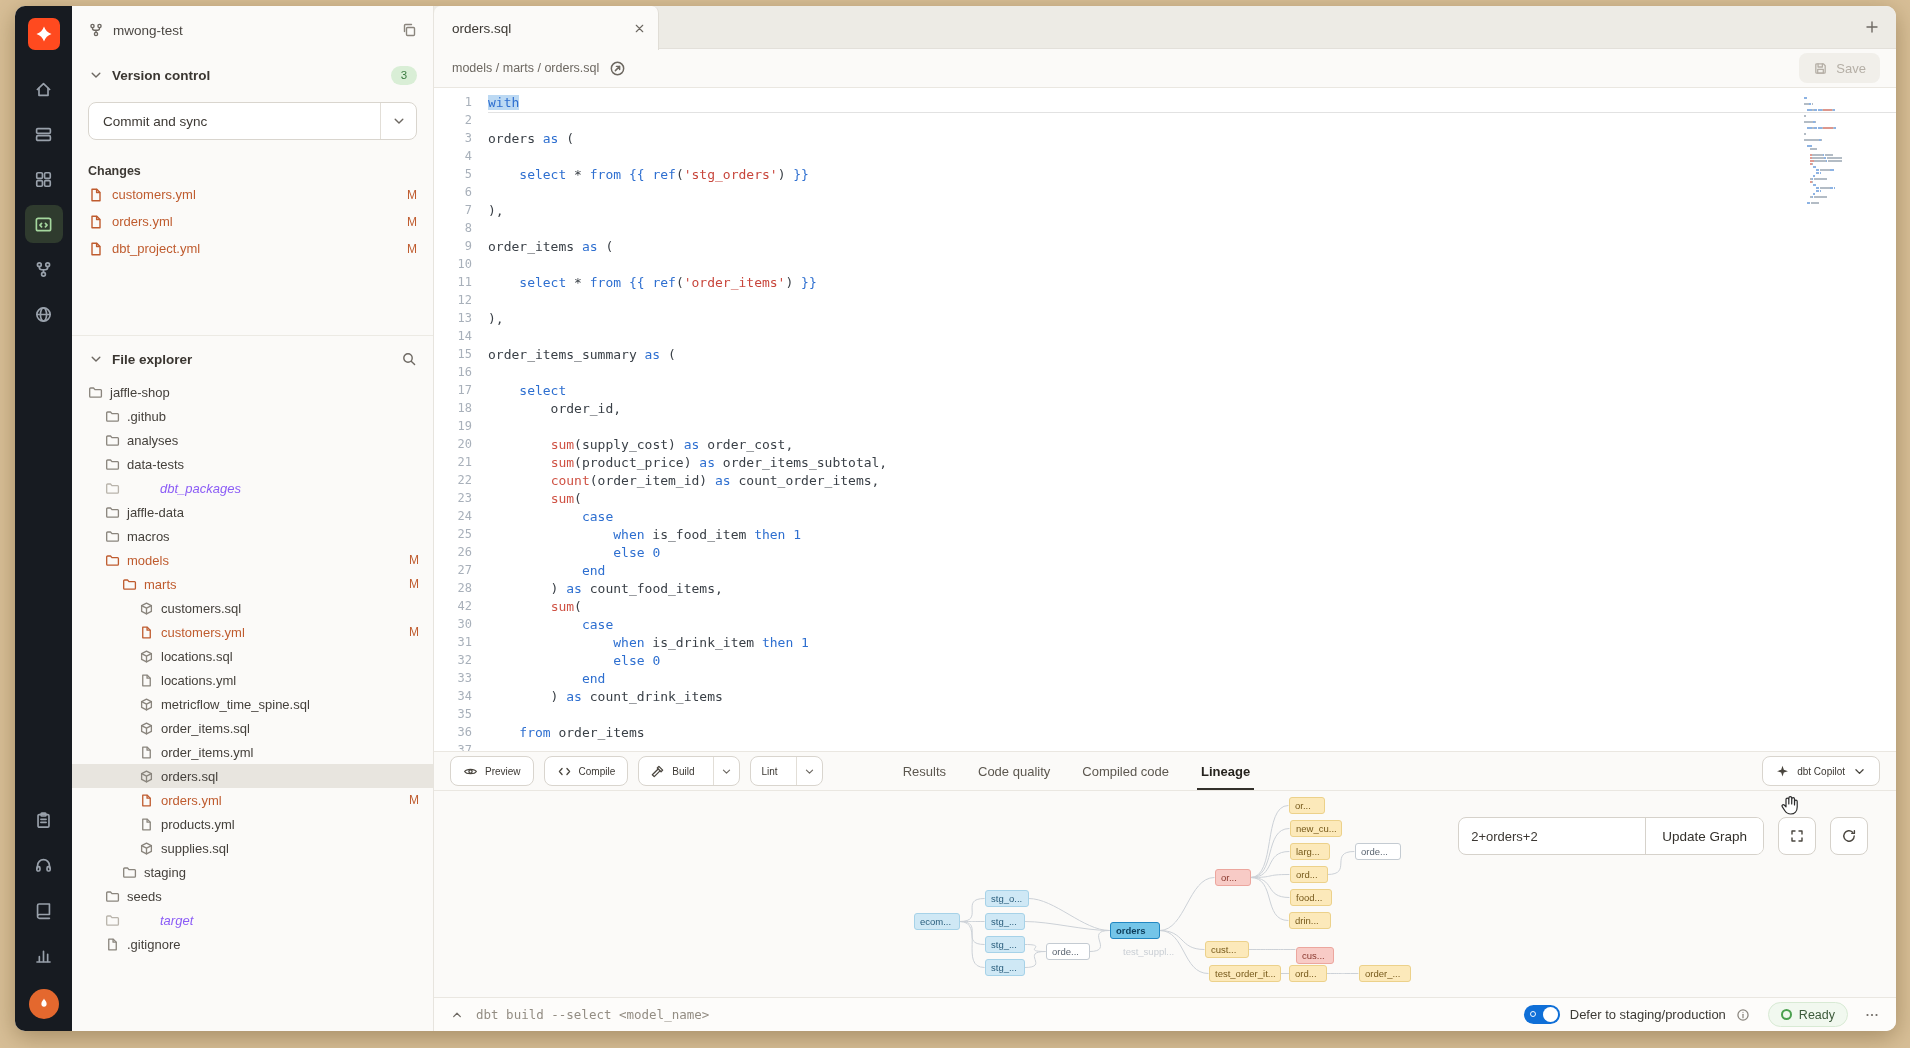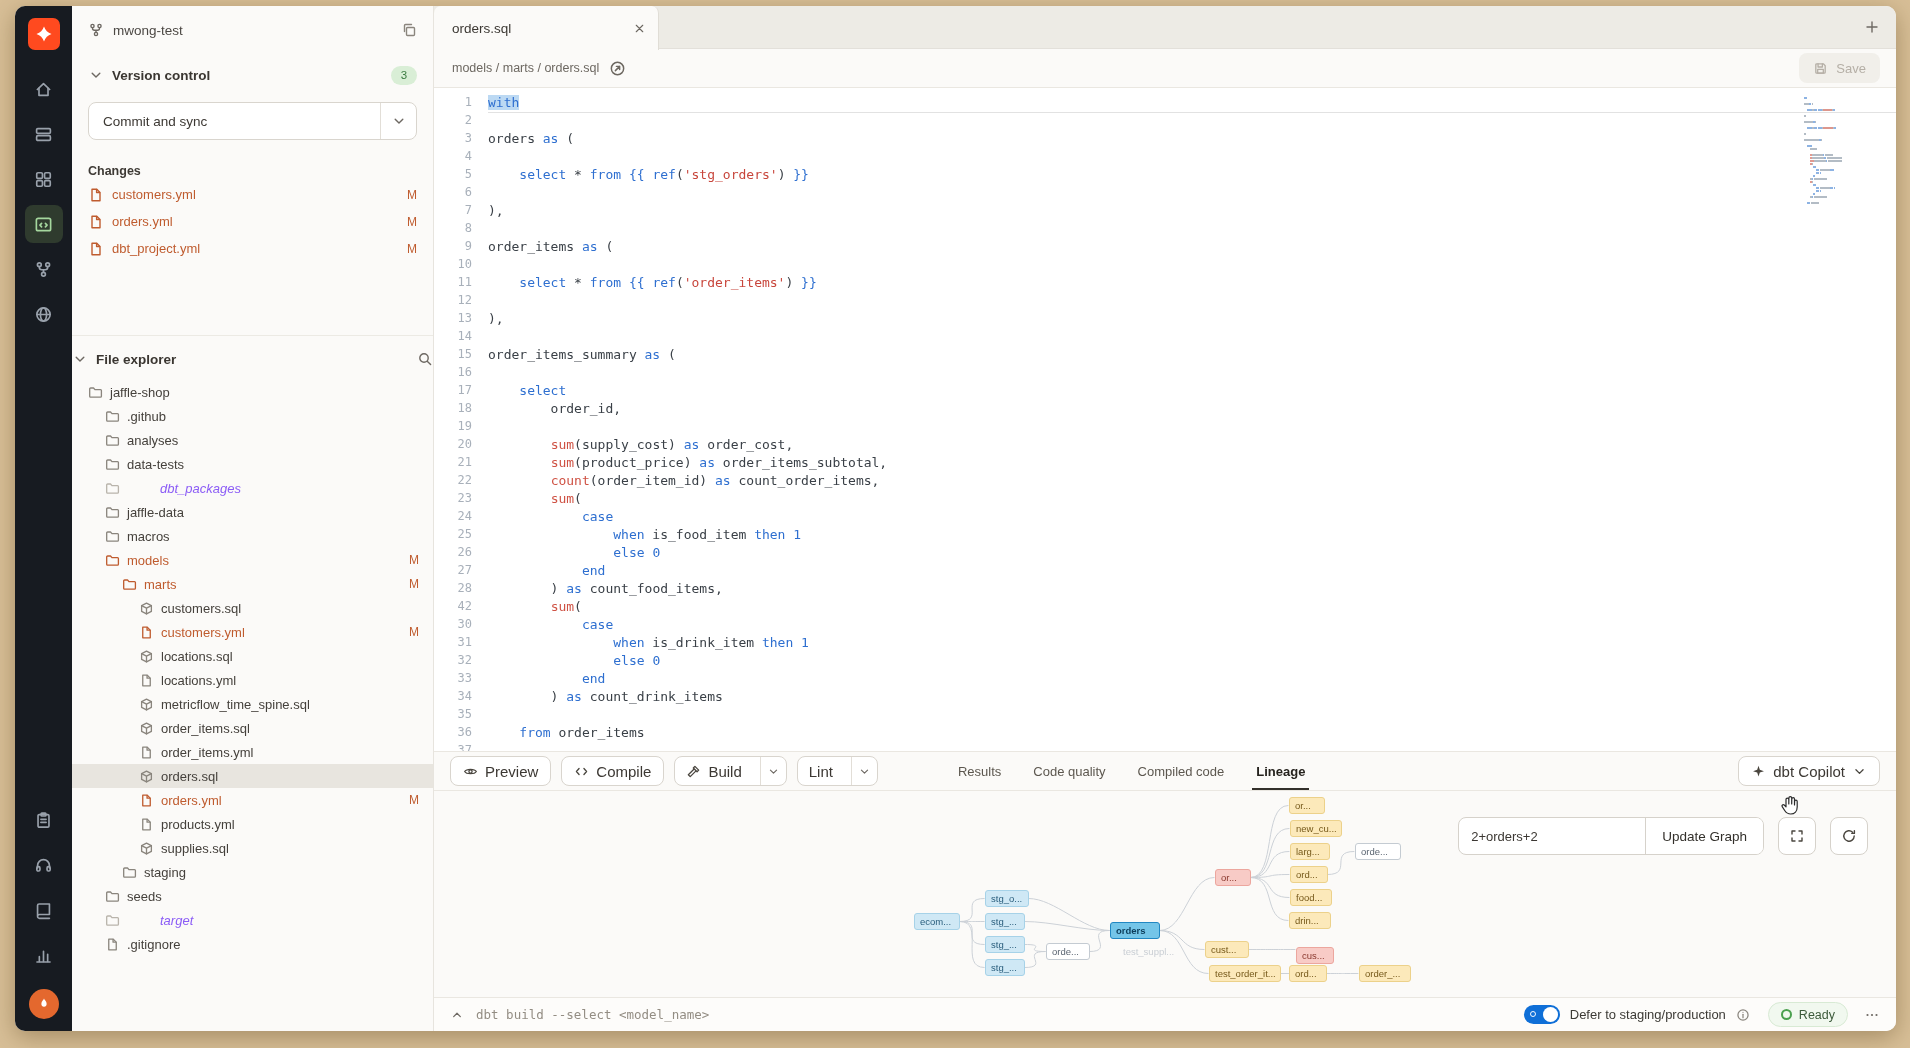--- a/index.html
+++ b/index.html
@@ -36,21 +36,21 @@
   .vc-badge { margin-left:auto; min-width:26px; height:19px; background:#d9eed6; color:#3a7a40; border-radius:10px; font-size:11.5px; display:flex; align-items:center; justify-content:center; padding:0 8px; }
   .commit-btn { margin-top:14px; height:38px; border:1px solid #d9d5ce; border-radius:8px; background:#fff; display:flex; align-items:center; overflow:hidden; }
   .commit-btn .lbl { padding:0 14px; font-size:13.5px; color:#3c3833; flex:1; }
   .commit-btn .seg { width:36px; height:100%; border-left:1px solid #e2ded7; display:flex; align-items:center; justify-content:center; color:#6d6862; }
   .changes-label { margin-top:24px; font-size:12.5px; font-weight:bold; color:#3e3a35; }
   .change-row { display:flex; align-items:center; gap:8px; height:21px; margin-top:6px; font-size:13px; color:#bf5b2e; }
   .change-row .icon { color:#bf5b2e; }
   .m-badge { margin-left:auto; color:#bf5b2e; font-size:12px; }
 
   .fe-section { flex:1; padding-top:10px; overflow:hidden; display:flex; flex-direction:column; }
-  .fe-section .sec-header { padding:0 0;align-items:center; }
+  .fe-section .sec-header { padding:0 16px;align-items:center; }
   .fe-search { margin-left:auto; color:#6d6862; }
   .tree { margin-top:8px; }
   .tree-row { height:24px; display:flex; align-items:center; gap:7px; font-size:13px; color:#45413c; padding-right:14px; }
   .tree-row .icon { color:#8a857d; flex:none; }
   .tree-row .icon svg { width:15px; height:15px; }
   .tree-row.selected { background:#e8e5df; }
   .tree-row.modified { color:#bf5b2e; }
   .tree-row.modified .icon { color:#bf5b2e; }
   .tree-row.muted { color:#8b5cf6; font-style:italic;gap:40px; }
   .tree-row.muted .icon { color:#b9b4ab; }
@@ -84,21 +84,21 @@
   .sel-word { background:#bcd9f3; }
   .minimap { position:absolute; top:9px; right:16px; width:76px; }
   .mm-line { height:2px; margin-bottom:1px; display:flex; }
   .mm-line span { height:2px; display:inline-block; flex:none; }
   .mm-sp { background:transparent; }
   .mm-p { background:#b3bcc5; } .mm-k { background:#8db3e3; } .mm-j { background:#8db3e3; }
   .mm-n { background:#8db3e3; } .mm-f { background:#e09a90; } .mm-s { background:#dd968c; }
 
   
   .action-bar { height:40px; background:#fbfaf8; border-top:1px solid #eae7e1; border-bottom:1px solid #eae7e1; display:flex; align-items:center; padding:0 16px; gap:10px; flex:none; }
-  .btn { height:30px; background:#fff; border:1px solid #d9d5ce; border-radius:8px; display:flex; align-items:center; gap:7px; padding:0 12px; font-size:15px; color:#3c3833; }
+  .btn { height:30px; background:#fff; border:1px solid #d9d5ce; border-radius:8px; display:flex; align-items:center; gap:7px; padding:0 12px; font-size:10px; color:#3c3833; }
   .btn .icon { color:#4a463f; } .btn .icon svg { width:15px; height:15px; }
   .split { padding:0; overflow:hidden; }
   .split .part { padding:0 11px; display:flex; align-items:center; gap:7px; height:100%; }
   .split .seg { width:26px; height:100%; border-left:1px solid #e2ded7; display:flex; align-items:center; justify-content:center; color:#6d6862; }
   .split .seg svg { width:13px; height:13px; }
   .panel-tabs { display:flex; margin-left:54px; height:100%; }
   .ptab { padding:0 16px; display:flex; align-items:center; font-size:13px; color:#5c574f; position:relative; }
   .ptab.active { color:#26231e; font-weight:bold; }
   .ptab.active::after { content:""; position:absolute; left:12px; right:12px; bottom:0; height:2px; background:#33302b; }
   .copilot-btn { margin-left:auto; }

